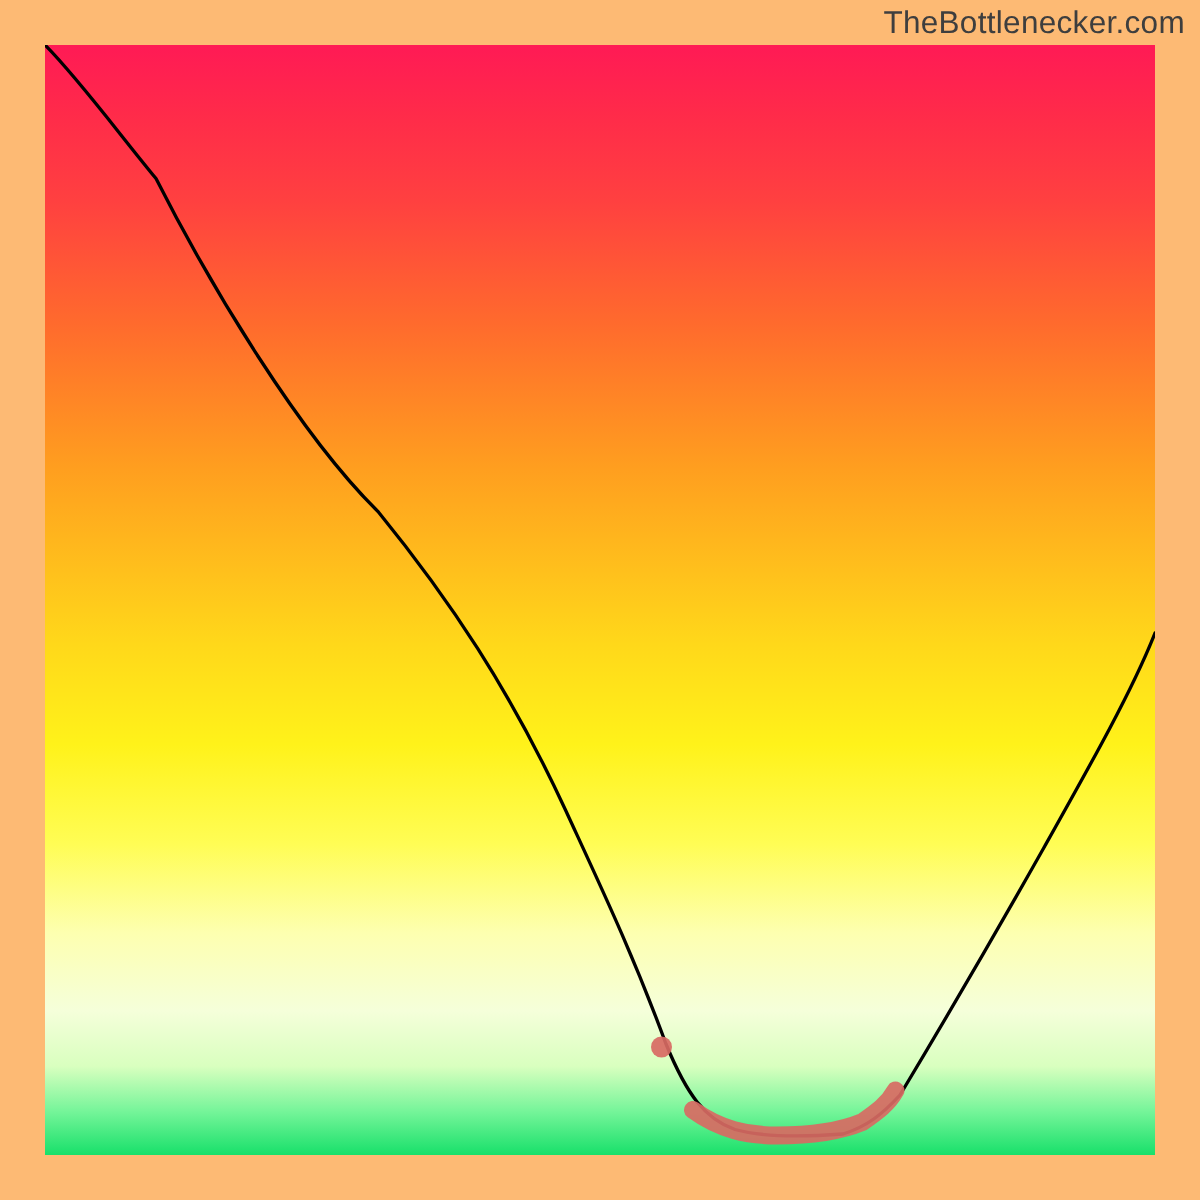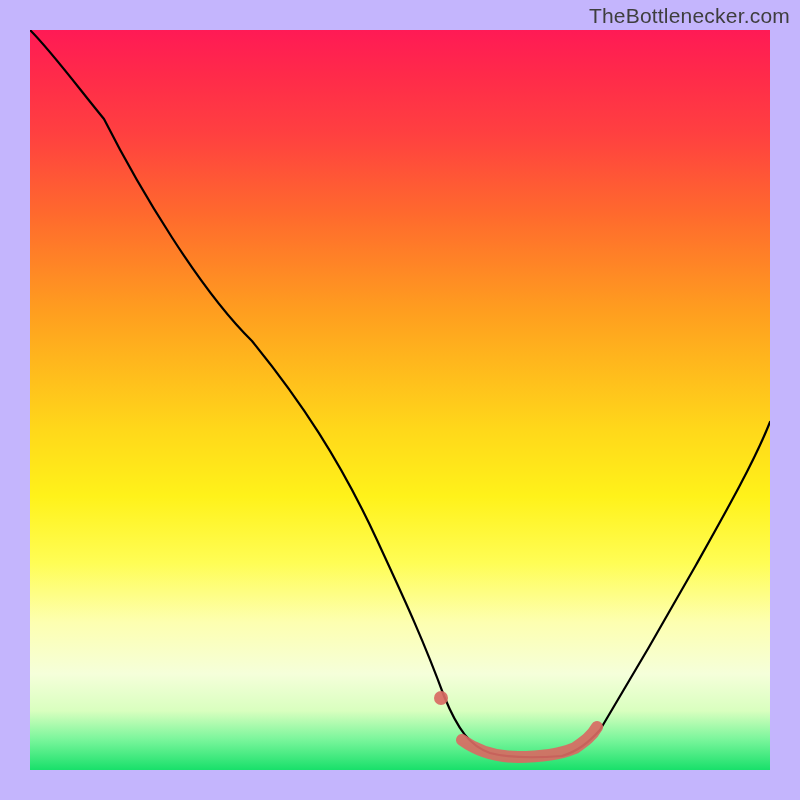--- a/index.html
+++ b/index.html
@@ -8,21 +8,21 @@
     width: 800px;
     height: 800px;
     background: #000;
     overflow: hidden;
     font-family: Arial, Helvetica, sans-serif;
   }
   .stage {
     position: relative;
     width: 800px;
     height: 800px;
-    background: #c4b5fd;
+    background: #fdba74;
   }
   .plot {
     position: absolute;
     left: 30px;
     top: 30px;
     width: 740px;
     height: 740px;
     overflow: hidden;
   }
   .gradient {

